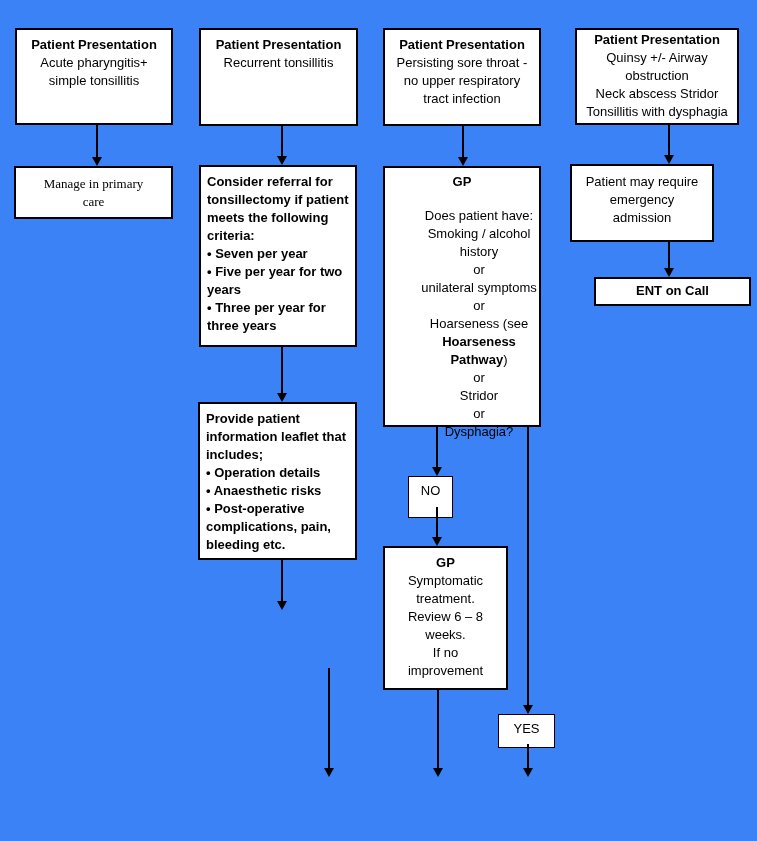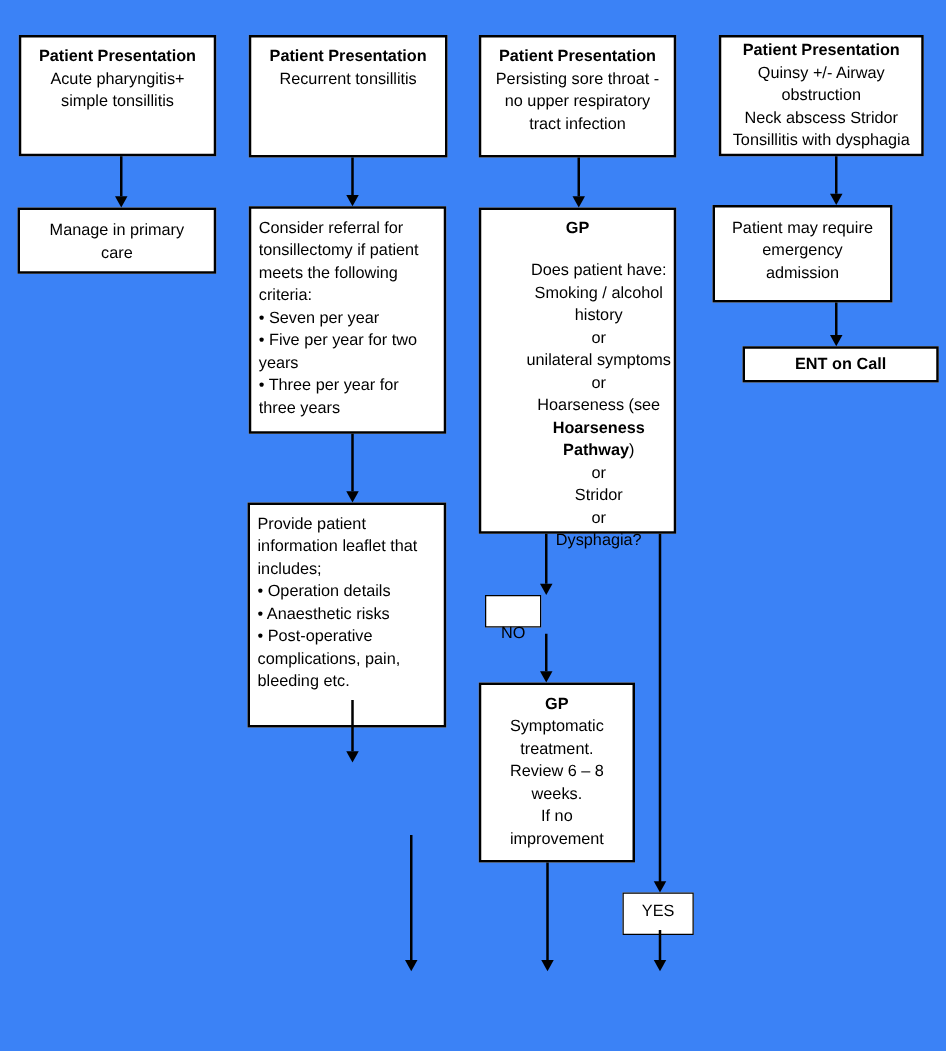--- a/index.html
+++ b/index.html
@@ -19,47 +19,47 @@
   }
   .node {
     position: absolute;
     box-sizing: border-box;
     border: 2px solid #000000;
     background: #ffffff;
     text-align: center;
     white-space: pre-line;
   }
   .node .title { font-weight: bold; }
-  .node.leftalign { text-align: left; }
+  .node.leftalign { text-align: left; font-weight: bold; }
   .node.boldtext { font-weight: bold; }
   .thin { border-width: 1px; }
   .gap-top { margin-top: 16px; padding-left: 34px; }
   .vline {
     position: absolute;
     width: 2px;
     background: #000000;
   }
   .ah {
     position: absolute;
     width: 0;
     height: 0;
     border-left: 5px solid transparent;
     border-right: 5px solid transparent;
     border-top: 9px solid #000000;
   }
   
   #b-c1p { left:15px;  top:28px;  width:158px; height:97px;  padding-top:6px; }
-  #b-c1m { left:14px;  top:166px; width:159px; height:53px;  padding-top:7px; }
+  #b-c1m { left:14px;  top:166px; width:159px; height:53px;  padding-top:7px;font-family:Liberation Serif, serif; }
   #b-c2p { left:199px; top:28px;  width:159px; height:98px;  padding-top:6px; }
   #b-c2c { left:199px; top:165px; width:158px; height:182px; padding:6px 2px 0 6px; }
-  #b-c2l { left:198px; top:402px; width:159px; height:180px; padding:6px 2px 0 6px; }
+  #b-c2l { left:198px; top:402px; width:159px; height:158px; padding:6px 2px 0 6px; }
   #b-c2s { left:200px; top:610px; width:163px; height:58px;  padding-top:8px; }
   #b-c3p { left:383px; top:28px;  width:158px; height:98px;  padding-top:6px; }
   #b-c3q { left:383px; top:166px; width:158px; height:261px; padding-top:5px; }
-  #b-no  { left:388px; top:476px; width:45px;  height:26px;  padding-top:20px; }
+  #b-no  { left:408px; top:476px; width:45px;  height:42px;  padding-top:5px; }
   #b-c3t { left:383px; top:546px; width:125px; height:144px; padding-top:6px; }
   #b-yes { left:498px; top:714px; width:57px;  height:34px;  padding-top:5px; }
   #b-c4p { left:575px; top:28px;  width:164px; height:97px;  padding-top:1px; }
   #b-c4e { left:570px; top:164px; width:144px; height:78px;  padding-top:7px; }
   #b-c4o { left:594px; top:277px; width:157px; height:29px;  padding-top:3px; }
   #b-ref { left:250px; top:777px; width:305px; height:46px;  padding-top:4px; }
 </style>
 </head>
 <body>
 

